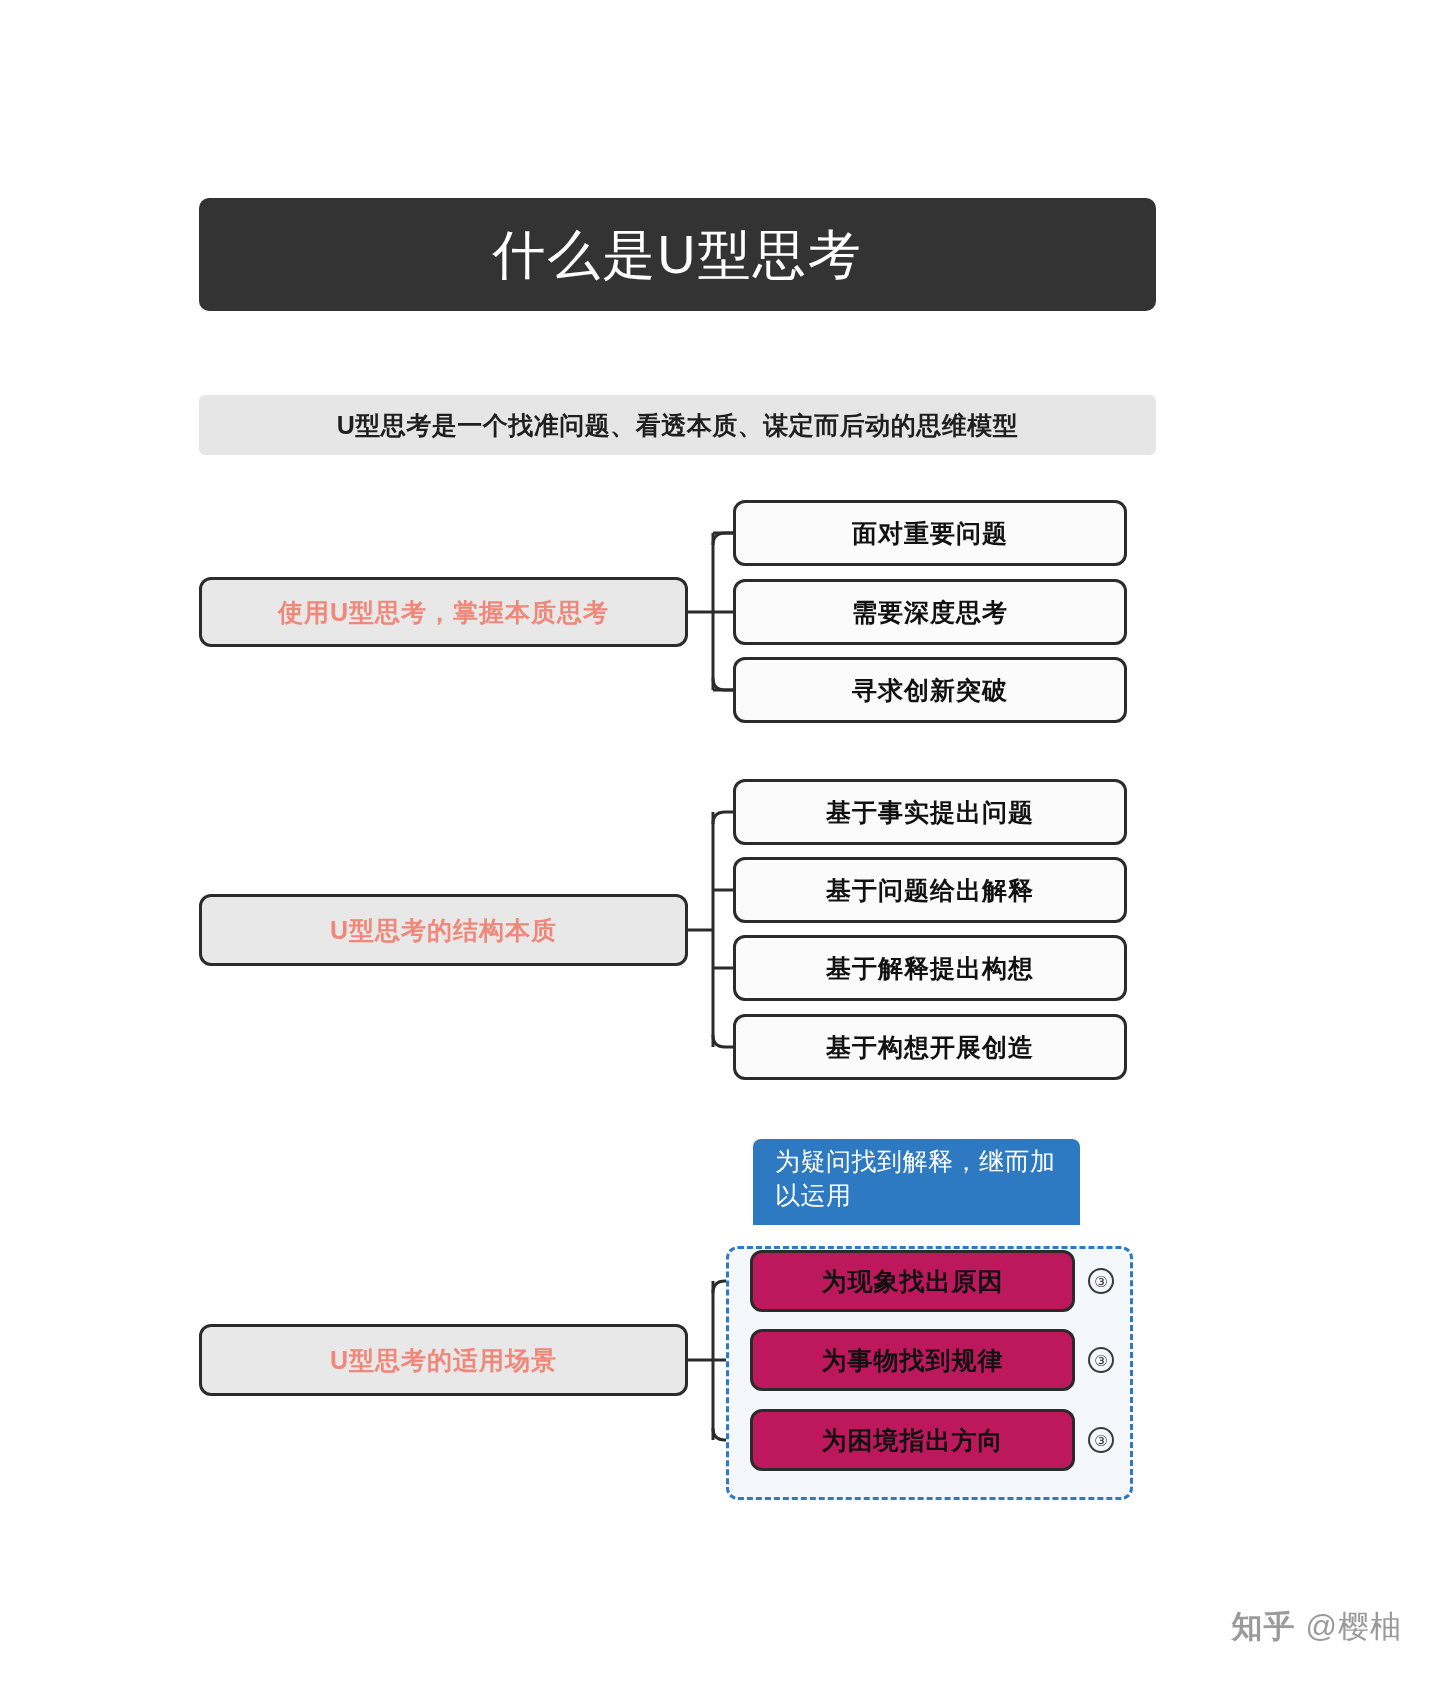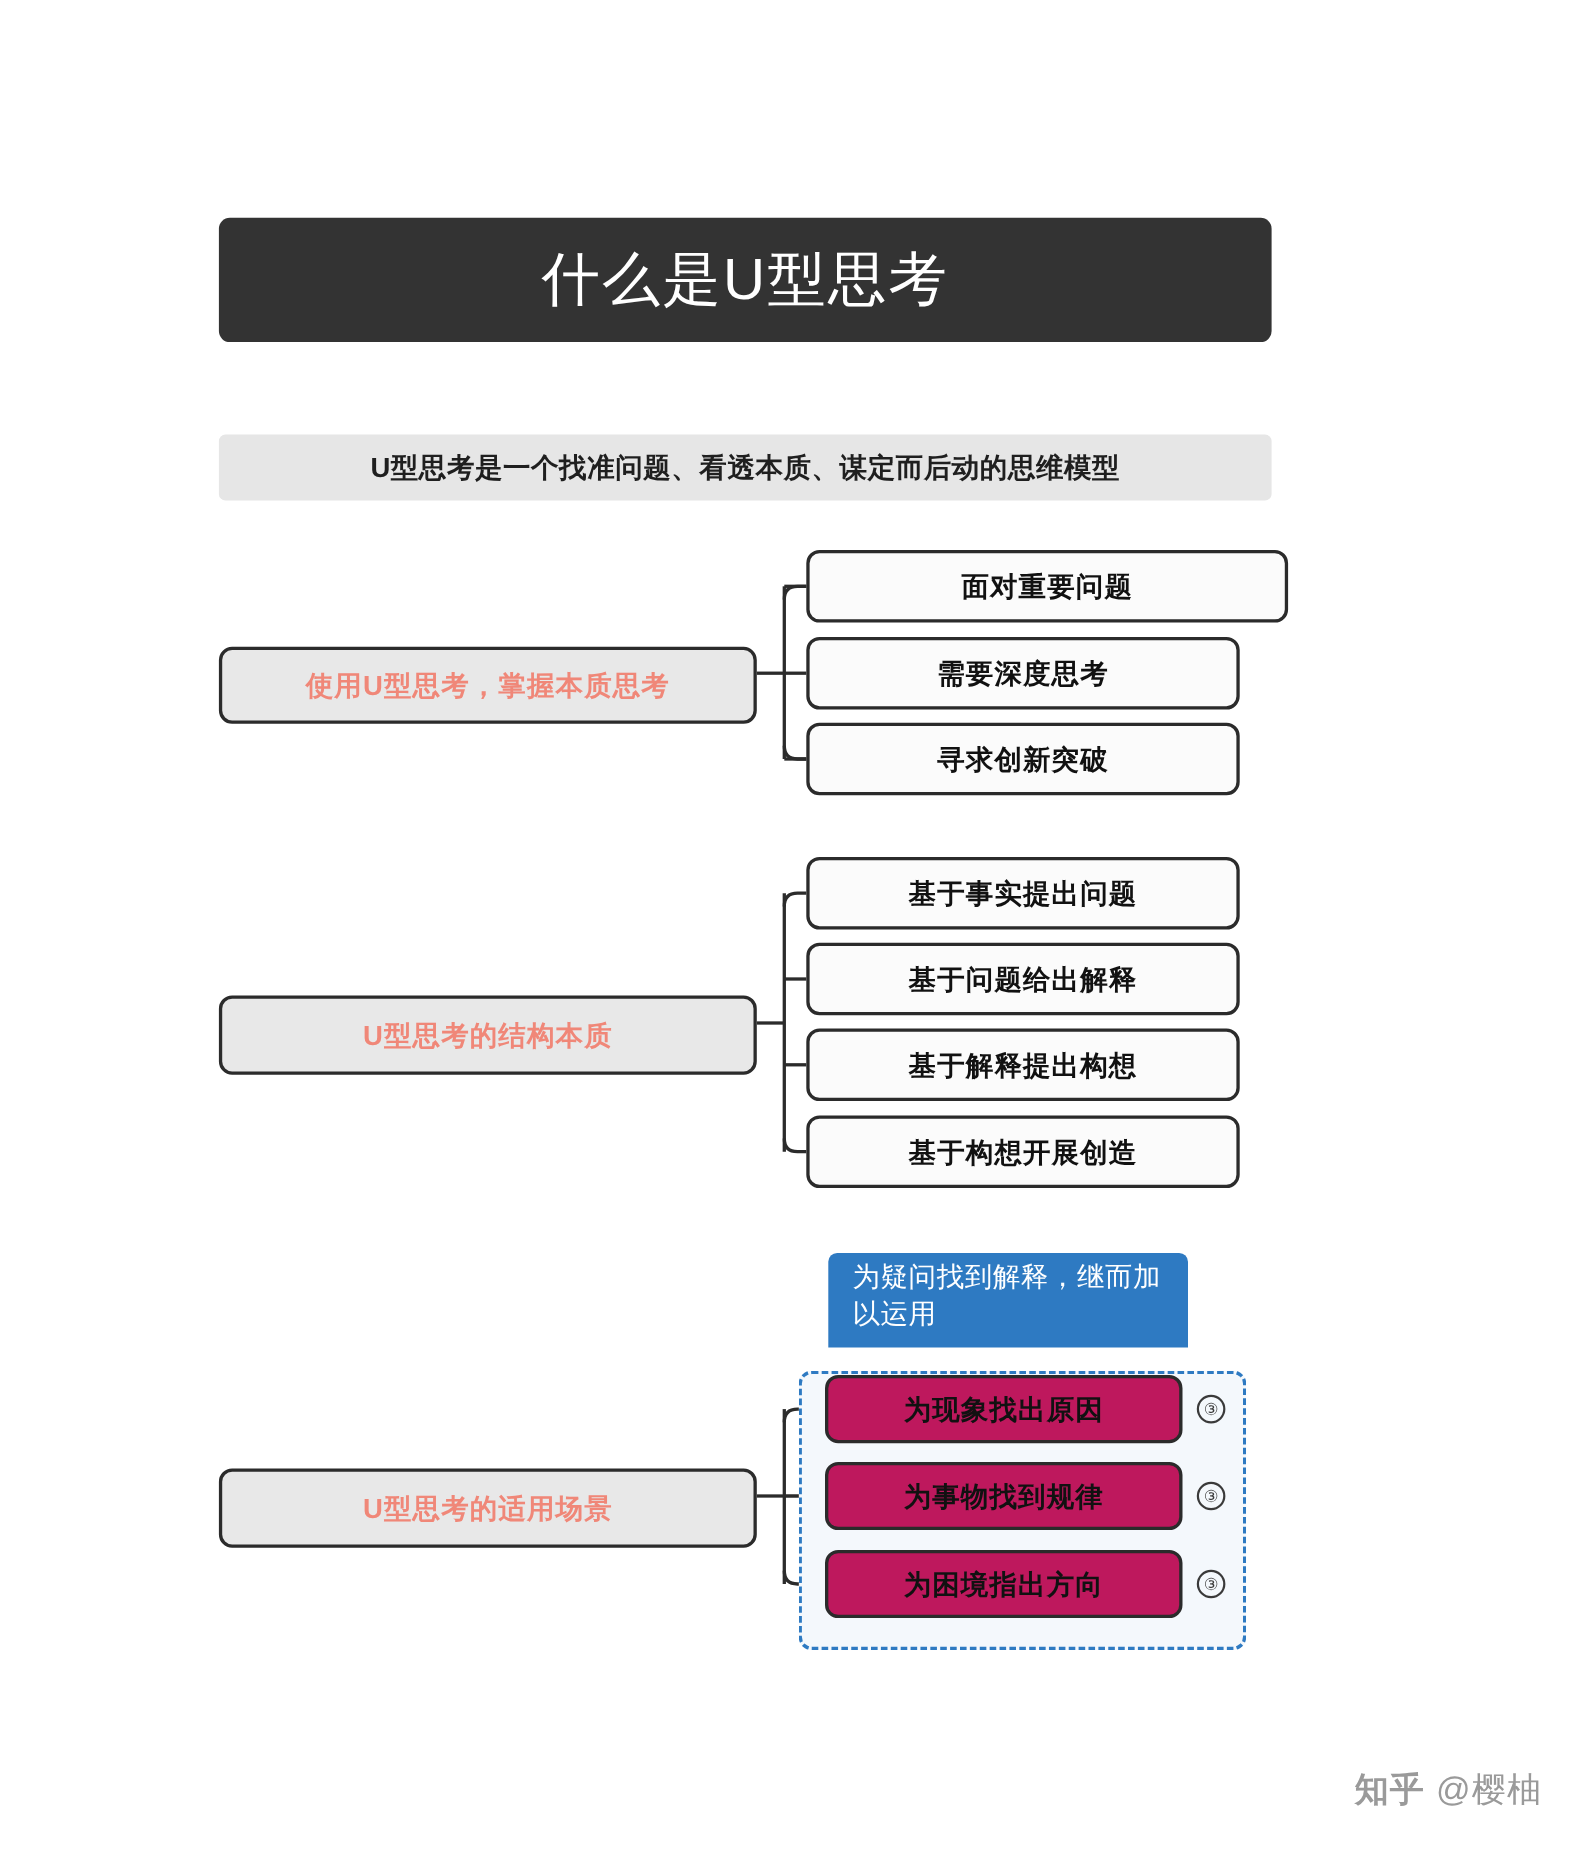--- a/index.html
+++ b/index.html
@@ -44,21 +44,21 @@
     font-weight: bold;
     letter-spacing: 0.5px;
   }
 
   
   .parent-node {
     position: absolute;
     background: #e8e8e8;
     border: 3px solid #2b2b2b;
     border-radius: 12px;
-    display: flex; align-items: center; justify-content: center; margin-top: 11px;
+    display: flex; align-items: center; justify-content: center;
   }
   .parent-node .txt {
     color: #f08778;
     font-size: 25px;
     font-weight: bold;
     letter-spacing: 1px;
     white-space: nowrap;
   }
 
   
@@ -178,21 +178,21 @@
 
     <path d="M 1075 1281 H 1090"></path>
     <path d="M 1075 1360 H 1090"></path>
     <path d="M 1075 1440 H 1090"></path>
   </svg>
 
   <div class="parent-node" style="left:199px; top:577px; width:489px; height:70px;">
     <span class="txt">使用U型思考，掌握本质思考</span>
   </div>
 
-  <div class="leaf-node" style="left:733px; top:500px; width:438px; height:66px;">
+  <div class="leaf-node" style="left:733px; top:500px; width:394px; height:66px;">
     <span class="txt">面对重要问题</span>
   </div>
   <div class="leaf-node" style="left:733px; top:579px; width:394px; height:66px;">
     <span class="txt">需要深度思考</span>
   </div>
   <div class="leaf-node" style="left:733px; top:657px; width:394px; height:66px;">
     <span class="txt">寻求创新突破</span>
   </div>
 
   <div class="parent-node" style="left:199px; top:894px; width:489px; height:72px;">

